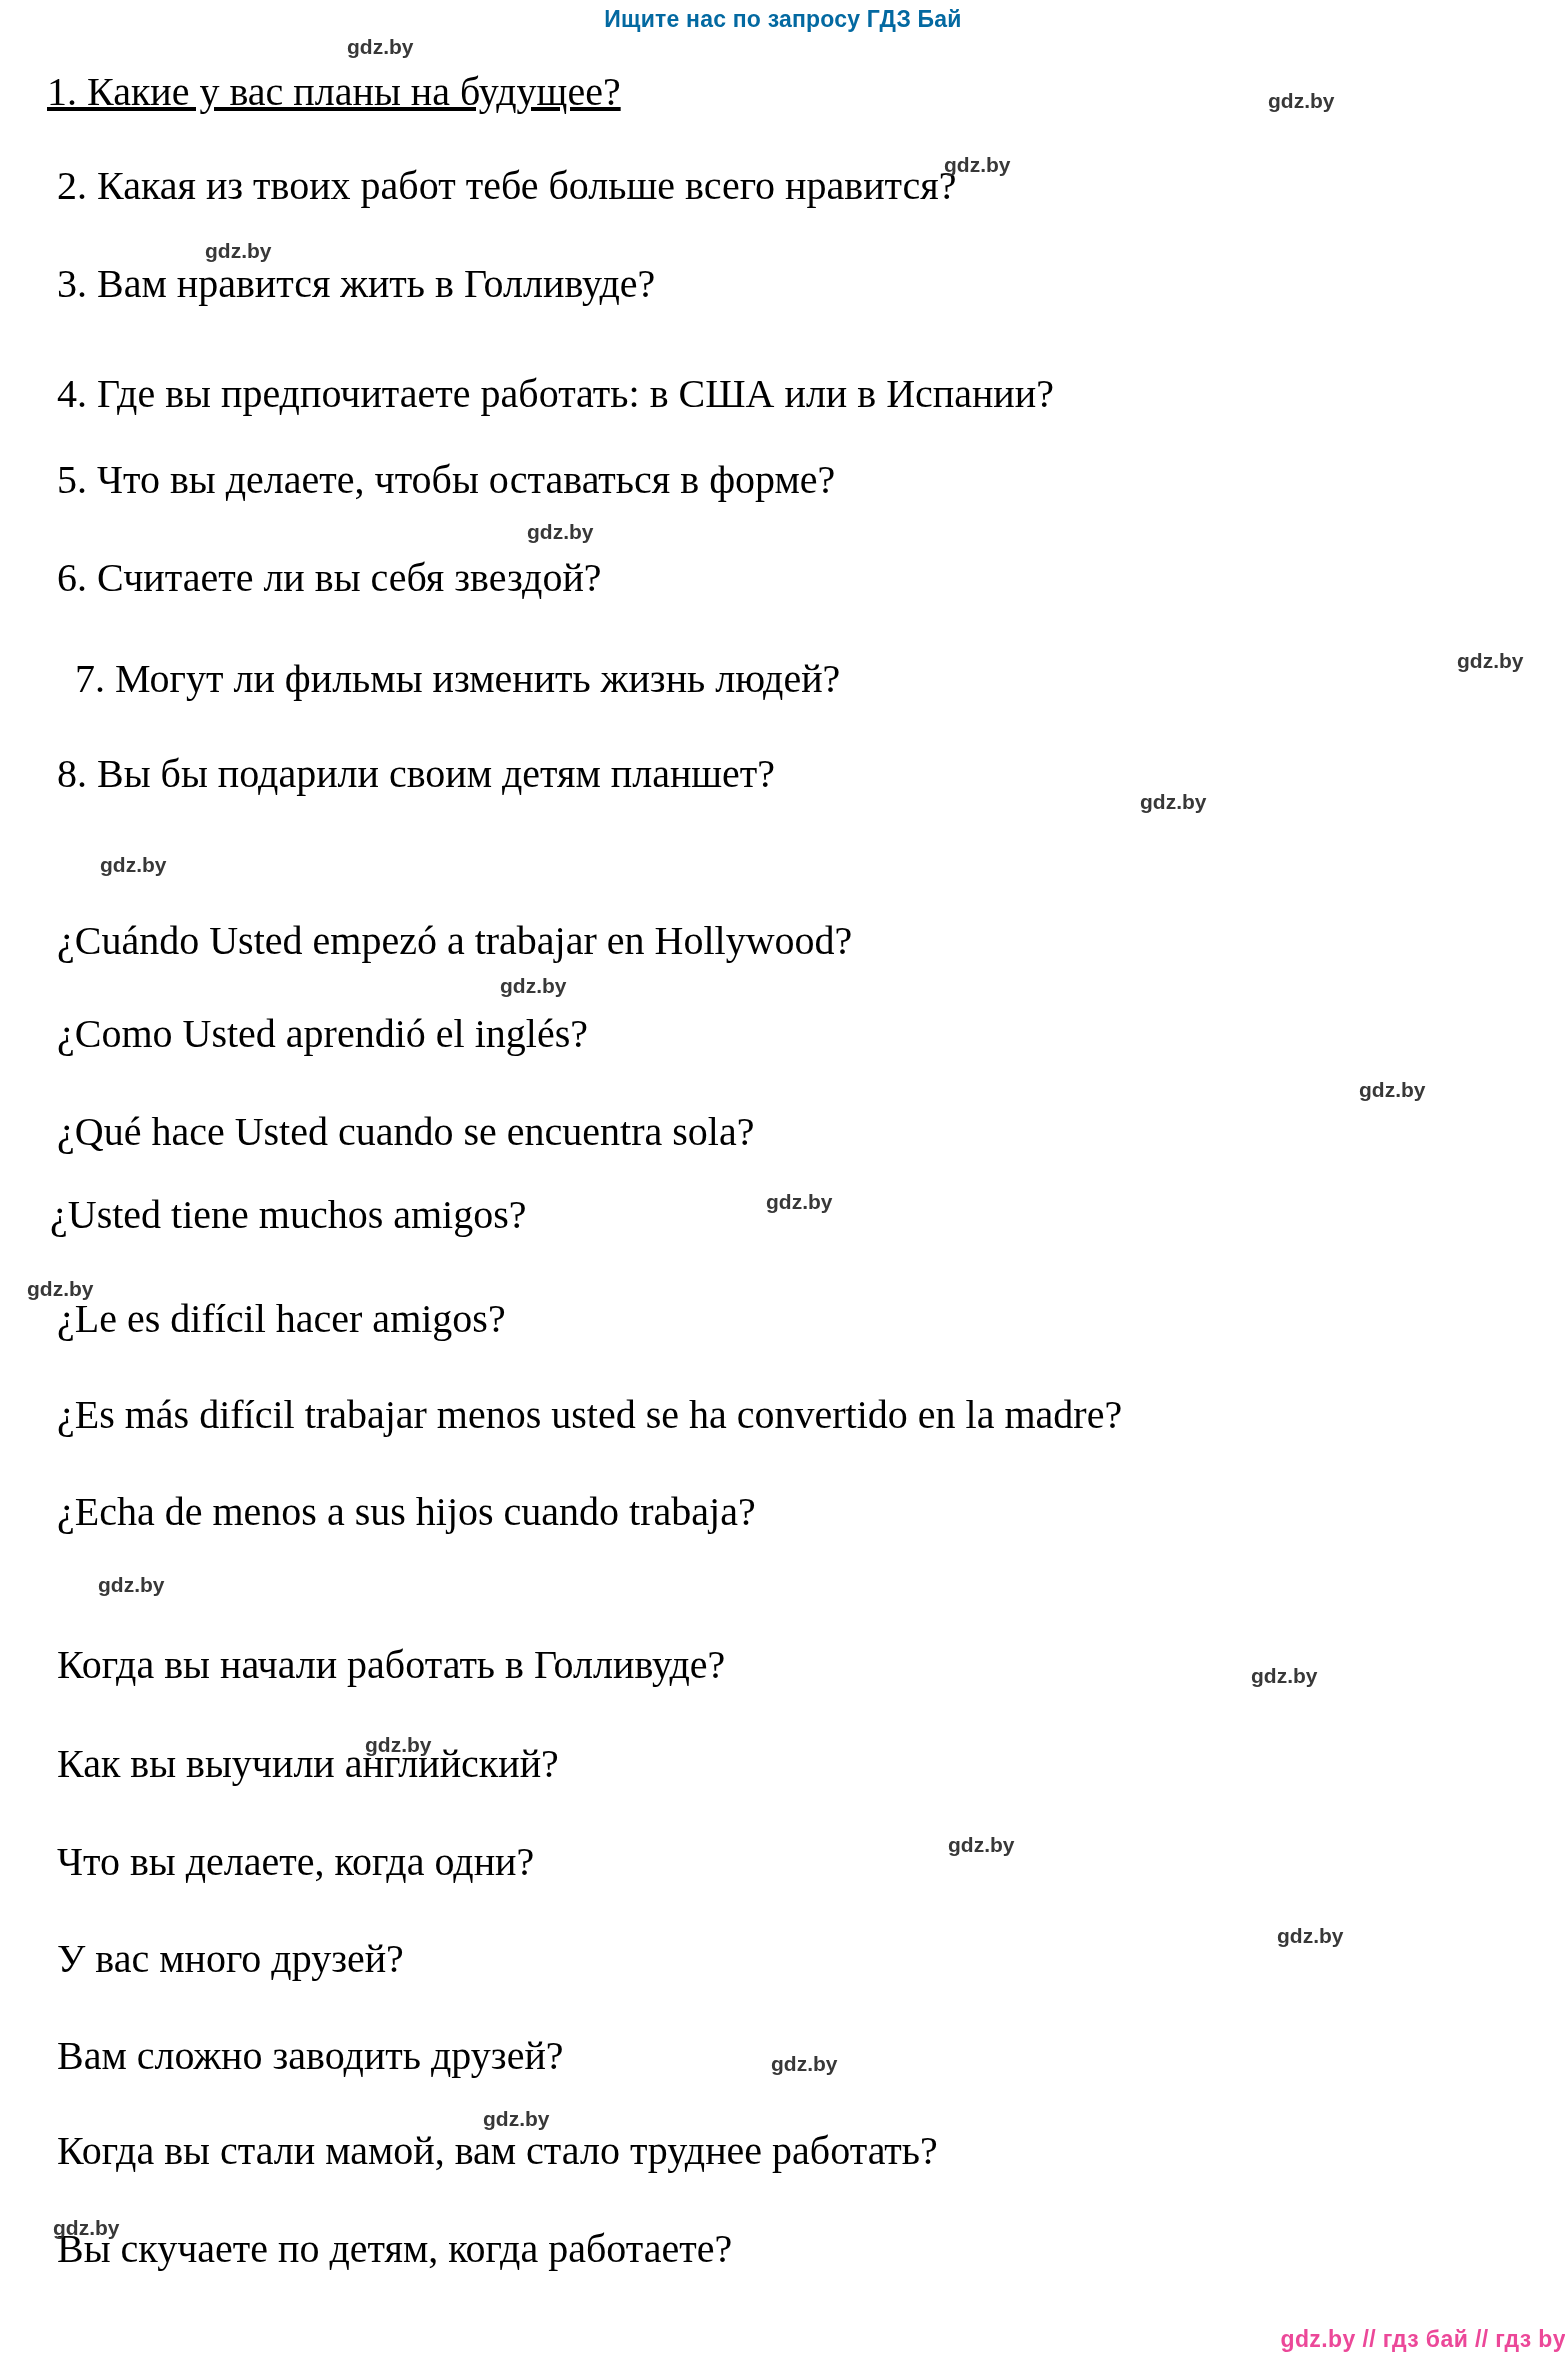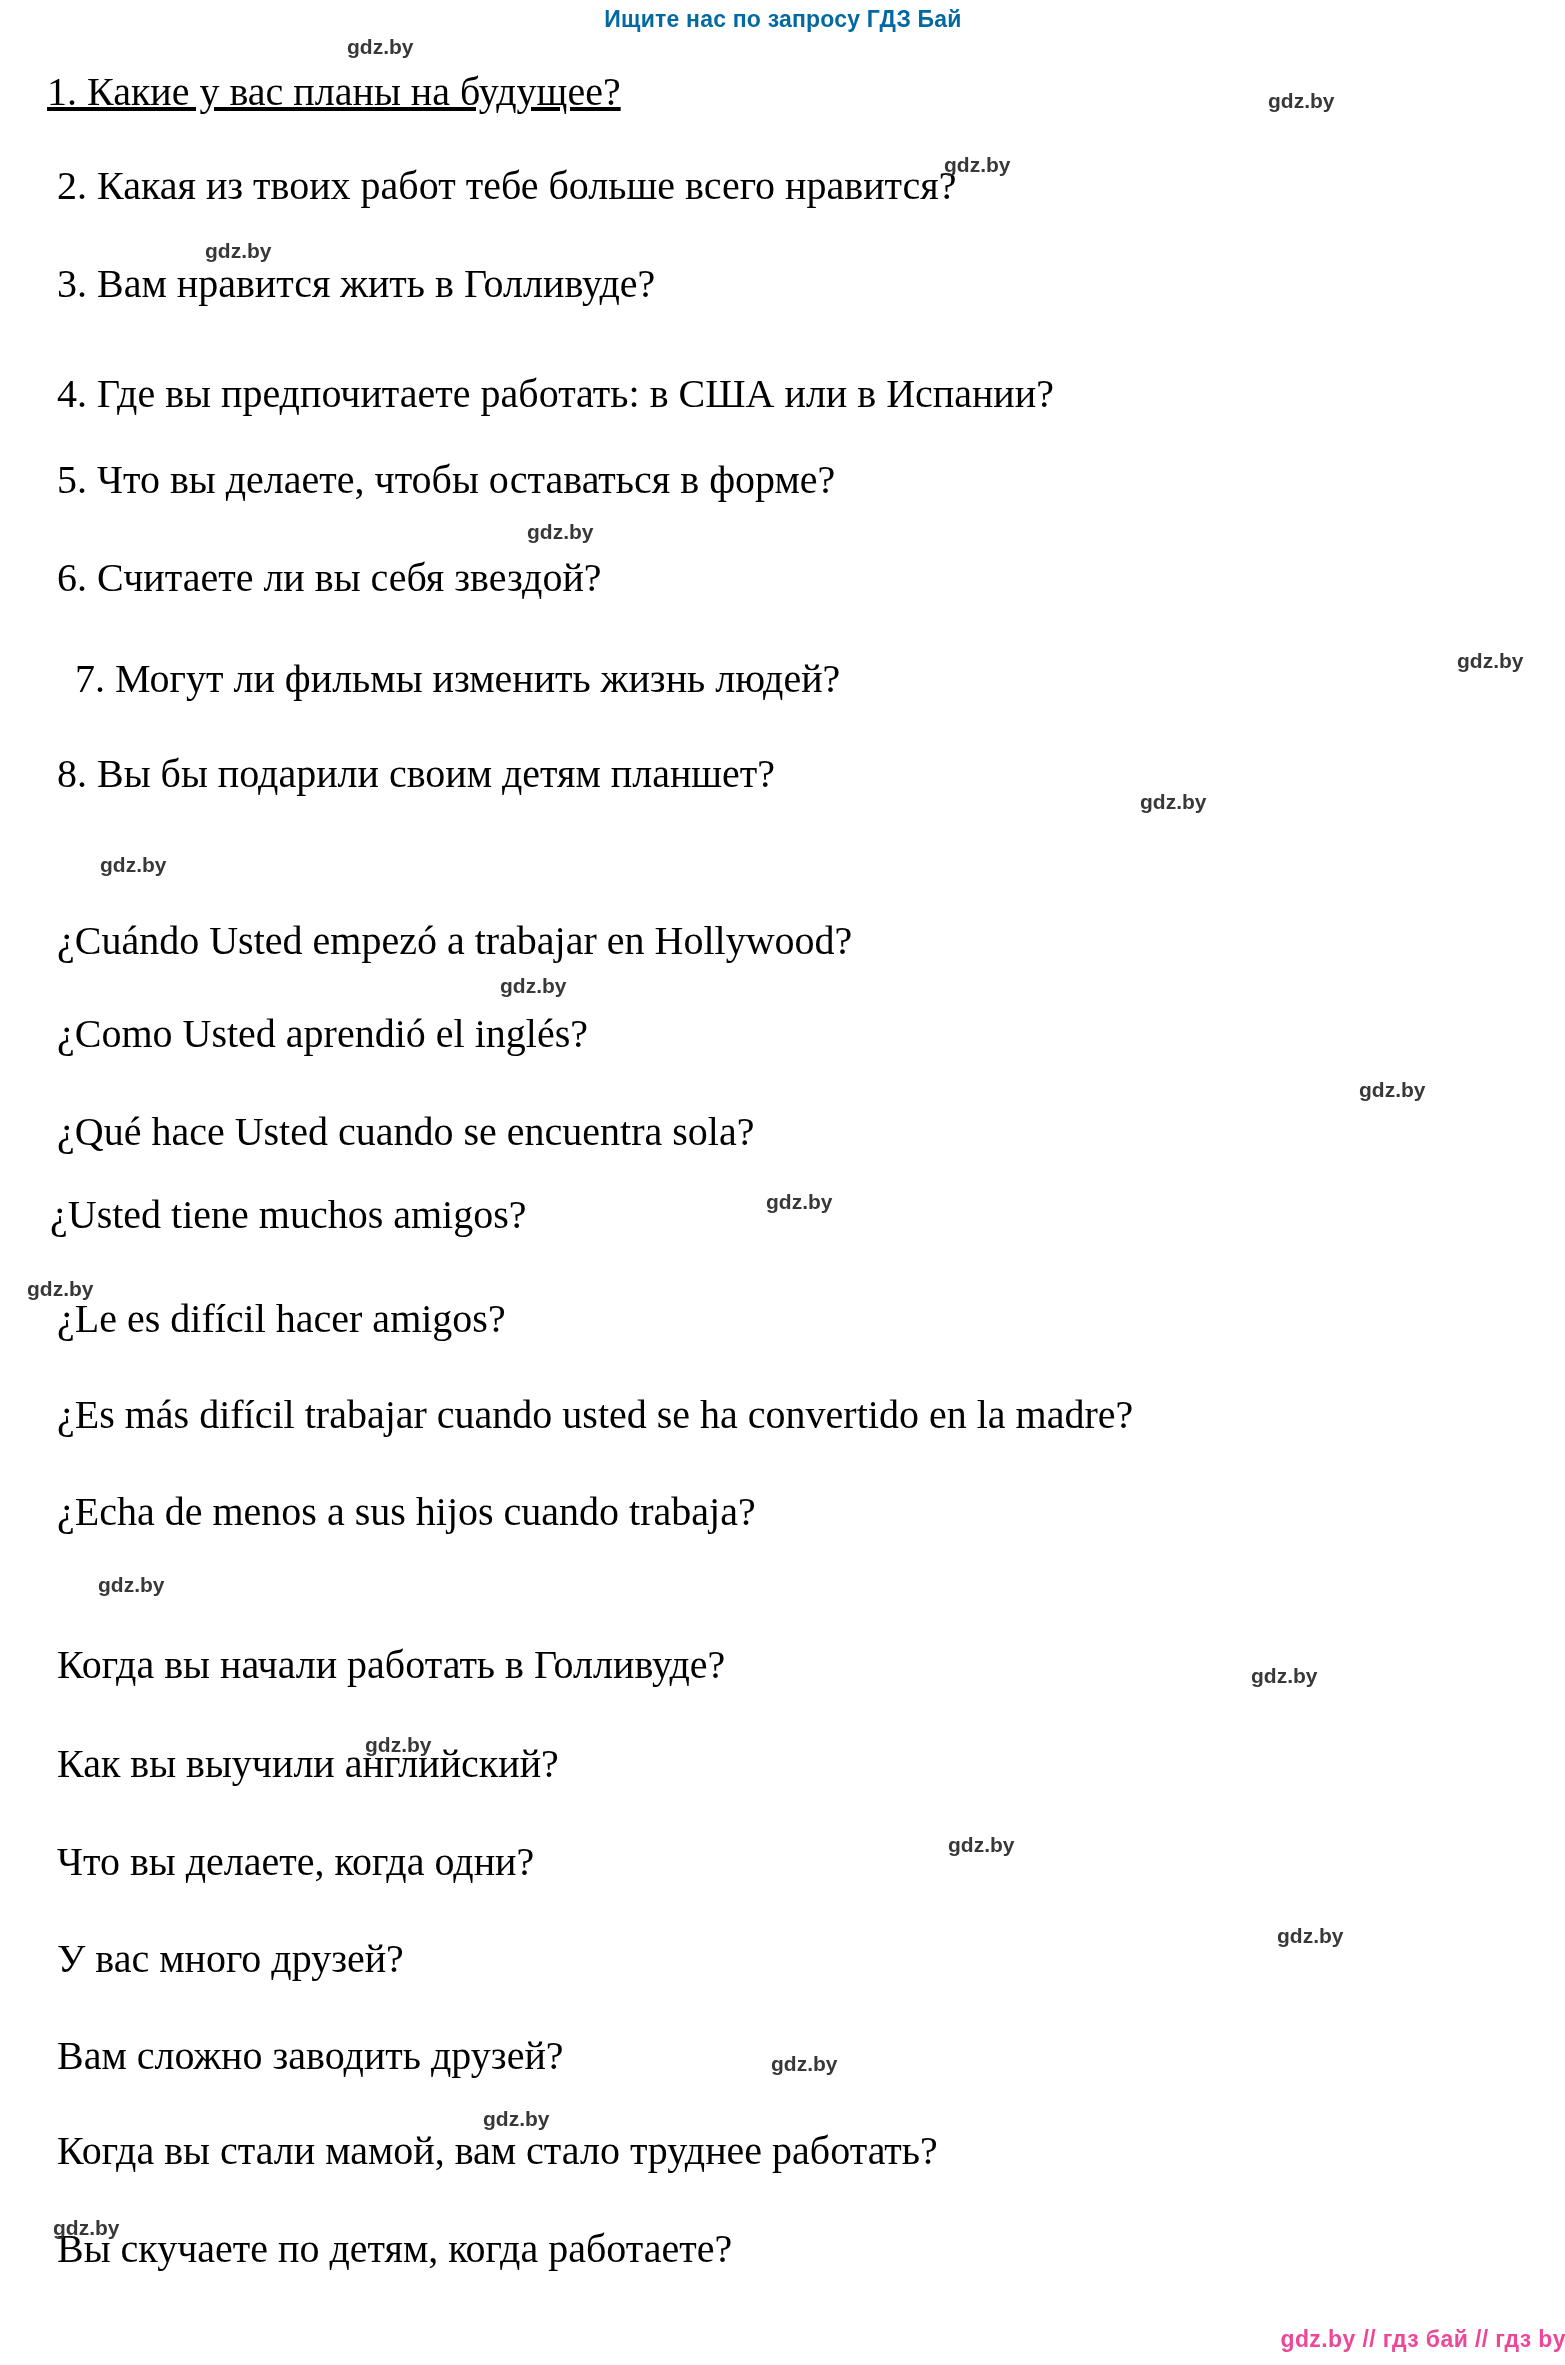--- a/index.html
+++ b/index.html
@@ -82,21 +82,21 @@
     <div class="line" style="left:57px; top:456px;">5. Что вы делаете, чтобы оставаться в форме?</div>
     <div class="line" style="left:57px; top:554px;">6. Считаете ли вы себя звездой?</div>
     <div class="line" style="left:57px; top:655px;margin-left:18px;">7. Могут ли фильмы изменить жизнь людей?</div>
     <div class="line" style="left:57px; top:750px;">8. Вы бы подарили своим детям планшет?</div>
 
     <div class="line" style="left:57px; top:917px;">¿Cuándo Usted empezó a trabajar en Hollywood?</div>
     <div class="line" style="left:57px; top:1010px;">¿Como Usted aprendió el inglés?</div>
     <div class="line" style="left:57px; top:1108px;">¿Qué hace Usted cuando se encuentra sola?</div>
     <div class="line" style="left:50px; top:1191px;">¿Usted tiene muchos amigos?</div>
     <div class="line" style="left:57px; top:1295px;">¿Le es difícil hacer amigos?</div>
-    <div class="line" style="left:57px; top:1391px;">¿Es más difícil trabajar cuando usted se ha convertido en la madre?</div>
+    <div class="line" style="left:57px; top:1391px;">¿Es más difícil trabajar menos usted se ha convertido en la madre?</div>
     <div class="line" style="left:57px; top:1488px;">¿Echa de menos a sus hijos cuando trabaja?</div>
 
     <div class="line" style="left:57px; top:1641px;">Когда вы начали работать в Голливуде?</div>
     <div class="line" style="left:57px; top:1740px;">Как вы выучили английский?</div>
     <div class="line" style="left:57px; top:1838px;">Что вы делаете, когда одни?</div>
     <div class="line" style="left:57px; top:1935px;">У вас много друзей?</div>
     <div class="line" style="left:57px; top:2032px;">Вам сложно заводить друзей?</div>
     <div class="line" style="left:57px; top:2127px;">Когда вы стали мамой, вам стало труднее работать?</div>
     <div class="line" style="left:57px; top:2225px;">Вы скучаете по детям, когда работаете?</div>
 

